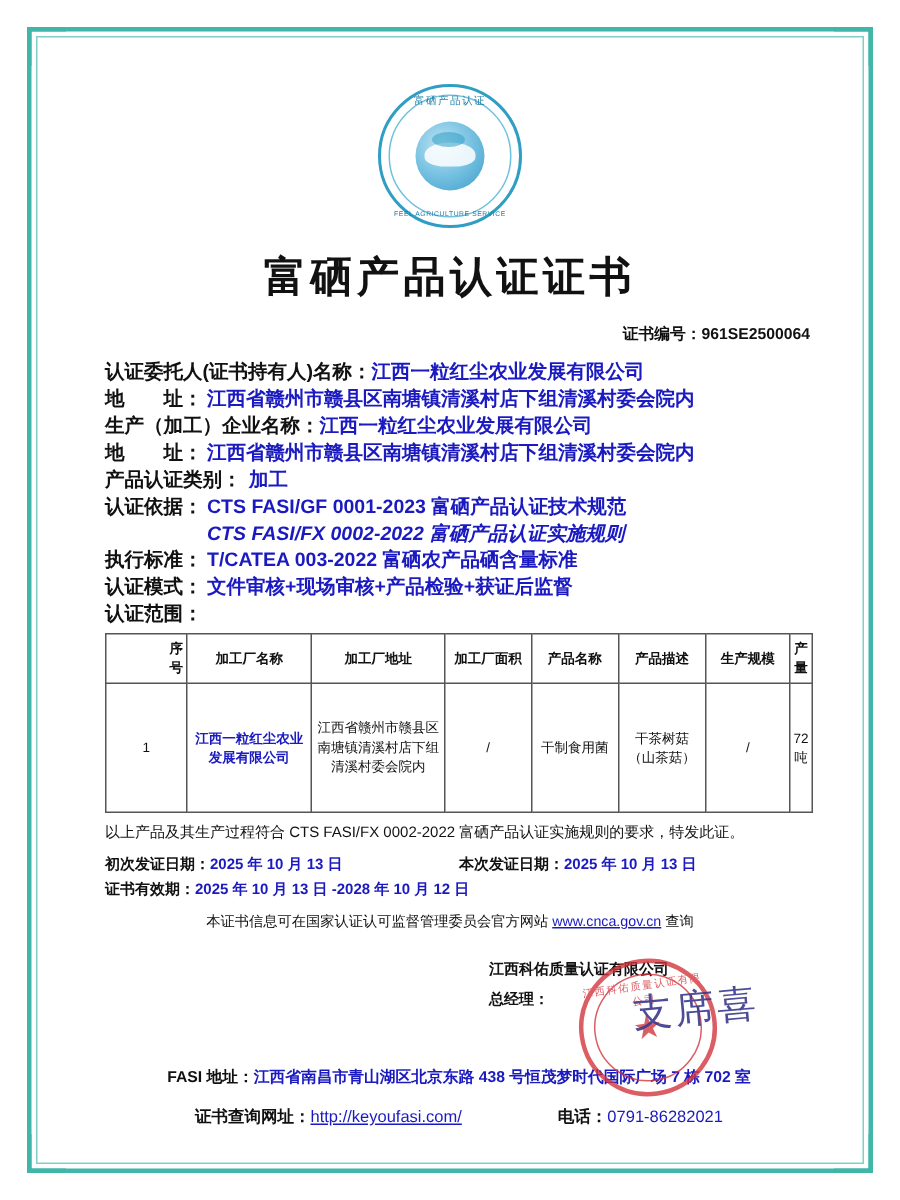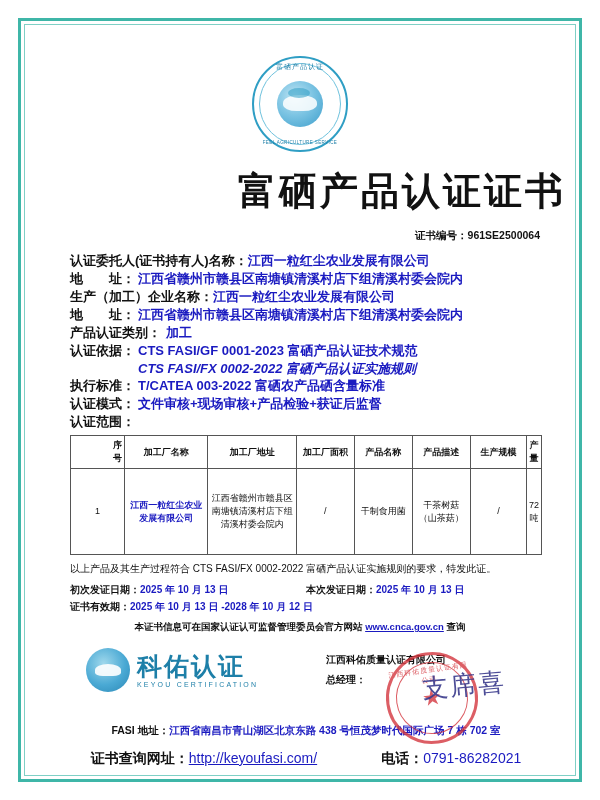--- a/index.html
+++ b/index.html
@@ -91,22 +91,22 @@
     position: absolute;
     left: 11px; top: 7px;
     width: 22px; height: 10px;
     border-radius: 50%;
     background: #2f9ec4;
     opacity: .55;
   }
 
   .title {
     margin-top: 14px;
-    text-align: right;
-    font-size: 38px;
+    text-align: center;
+    font-size: 28px;
     font-weight: bold;
     letter-spacing: 3px;
     color: #111111;
   }
 
   .cert-no {
     margin-top: 12px;
     text-align: right;
     padding-right: 26px;
     font-size: 10.5px;
@@ -179,21 +179,20 @@
   .dcell { white-space: nowrap; }
   .dcell.first { flex: 0 0 50%; }
   .dlabel { font-weight: bold; }
   .dval { font-weight: bold; color: #1a1ac0; }
 
   .website-note {
     margin-top: 6px;
     text-align: center;
     font-size: 9.5px;
     color: #111;
-    font-weight: bold;
   }
   .website-note .url { color: #1a1ac0; text-decoration: underline; }
 
   
   .bottom-row {
     position: relative;
     margin-top: 8px;
     height: 78px;
     padding: 0 24px 0 36px;
   }
@@ -289,21 +288,21 @@
     font-size: 10.5px;
     color: #111;
   }
   .footer .addr-label { font-weight: bold; }
   .footer .addr-val { font-weight: bold; color: #1a1ac0; }
   .footer-row2 {
     margin-top: 12px;
     display: flex;
     justify-content: center;
     gap: 64px;
-    font-size: 14px;
+    font-size: 11px;
   }
   .footer-row2 .lbl { font-weight: bold; color: #111; }
   .footer-row2 .val { color: #1a1ac0; }
   .footer-row2 .val.link { text-decoration: underline; }
 </style>
 </head>
 <body>
 
 <div id="cert">
   <div class="border-outer"></div>
@@ -415,27 +414,20 @@
           <span class="dlabel">证书有效期：</span><span class="dval">2025 年 10 月 13 日 -2028 年 10 月 12 日</span>
         </div>
       </div>
     </div>
 
     <div class="website-note">
       <span>本证书信息可在国家认证认可监督管理委员会官方网站 </span><span class="url">www.cnca.gov.cn</span><span> 查询</span>
     </div>
 
     <div class="bottom-row">
-      <div class="logo-block">
-        <div class="logo-mark"></div>
-        <div>
-          <div class="logo-text-cn">科佑认证</div>
-          <div class="logo-text-en">KEYOU  CERTIFICATION</div>
-        </div>
-      </div>
 
       <div class="company-block">
         <div class="cname">江西科佑质量认证有限公司</div>
         <div class="cname">总经理：</div>
       </div>
 
       <div class="seal">
         <div class="seal-inner"></div>
         <div class="seal-top">江西科佑质量认证有限公司</div>
         <div class="star">★</div>

